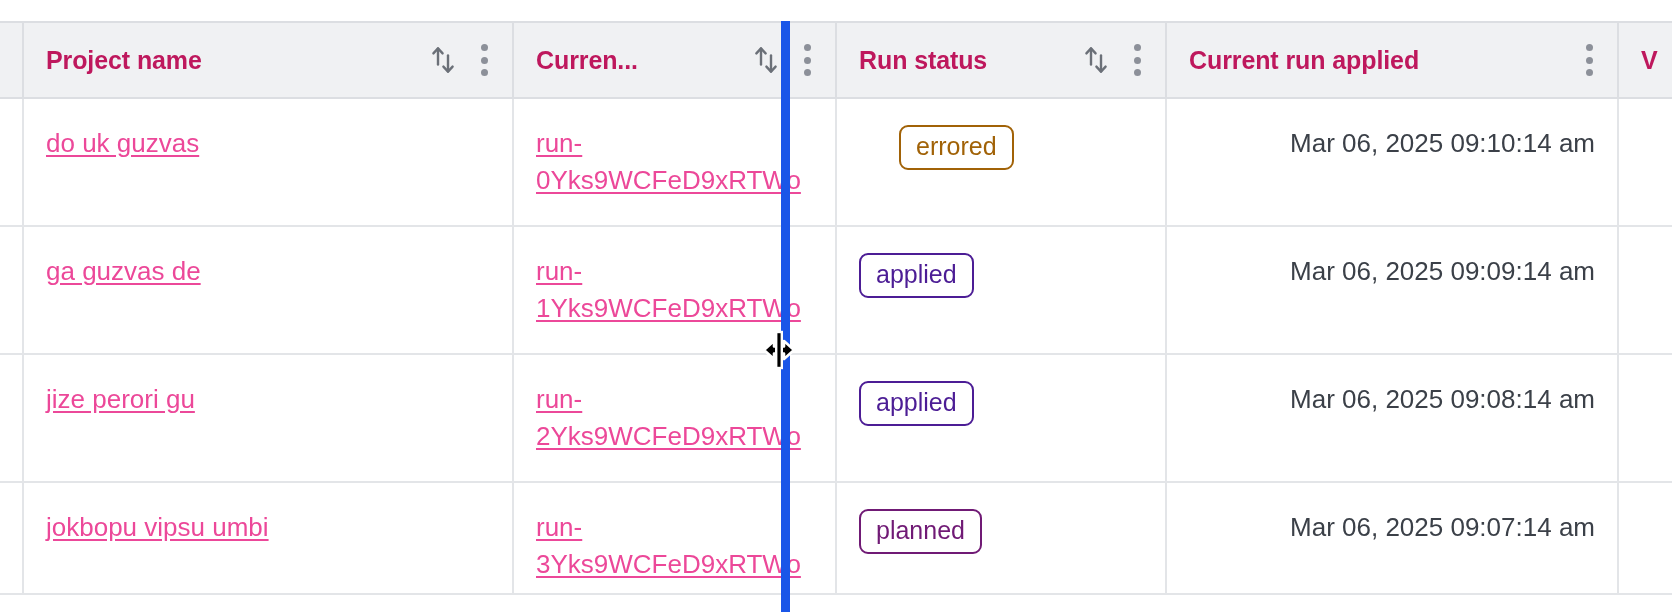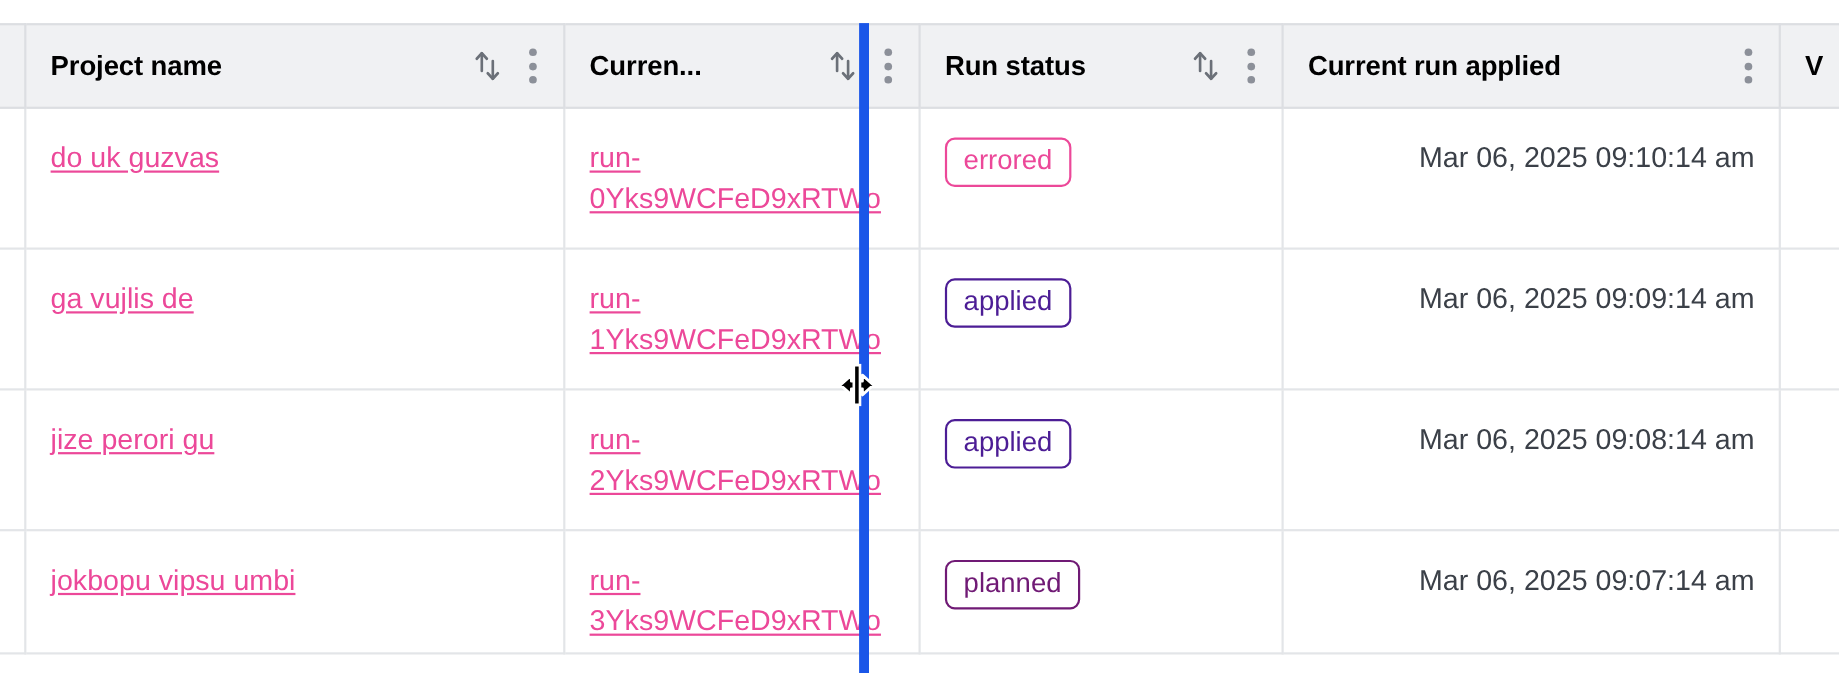--- a/index.html
+++ b/index.html
@@ -44,21 +44,21 @@
 
   thead th {
     background: #f0f1f3;
     border-top: 2px solid #dcdee2;
     border-bottom: 2px solid #dcdee2;
     border-right: 2px solid #dcdee2;
     height: 76px;
     padding: 0 22px;
     font-size: 25px;
     font-weight: bold;
-    color: #000000;
+    color: #be185d;
     text-align: right;
     vertical-align: middle;
     white-space: nowrap;
     box-sizing: border-box;
   }
   thead th.gutter-head {
     padding: 0;
     border-right: 2px solid #dcdee2;
   }
   .th-inner {
@@ -132,21 +132,21 @@
   .badge {
     display: inline-block;
     border: 2px solid currentColor;
     border-radius: 9px;
     padding: 5px 15px 7px 15px;
     font-size: 25px;
     line-height: 1.15;
     background: #fff;
     white-space: nowrap;
   }
-  .badge.errored { color: #ec4899; }
+  .badge.errored { color: #a16207; margin-left: 40px; }
   .badge.applied { color: #4c1d95; text-align: right; }
   .badge.planned { color: #701a75; }
 
   .date-cell {
     color: #3b4048;
     font-size: 26px;
     white-space: nowrap;
     text-align: right;
   }
 
@@ -292,21 +292,21 @@
           <td>
             <span class="badge errored">errored</span>
           </td>
           <td class="date-cell">Mar 06, 2025 09:10:14 am</td>
           <td class="date-cell">e</td>
         </tr>
 
         <tr>
           <td class="gutter-cell"></td>
           <td>
-            <a class="cell-link" href="#">ga vujlis de</a>
+            <a class="cell-link" href="#">ga guzvas de</a>
           </td>
           <td>
             <a class="cell-link run-link" href="#">run-1Yks9WCFeD9xRTWo</a>
           </td>
           <td>
             <span class="badge applied">applied</span>
           </td>
           <td class="date-cell">Mar 06, 2025 09:09:14 am</td>
           <td class="date-cell">e</td>
         </tr>

